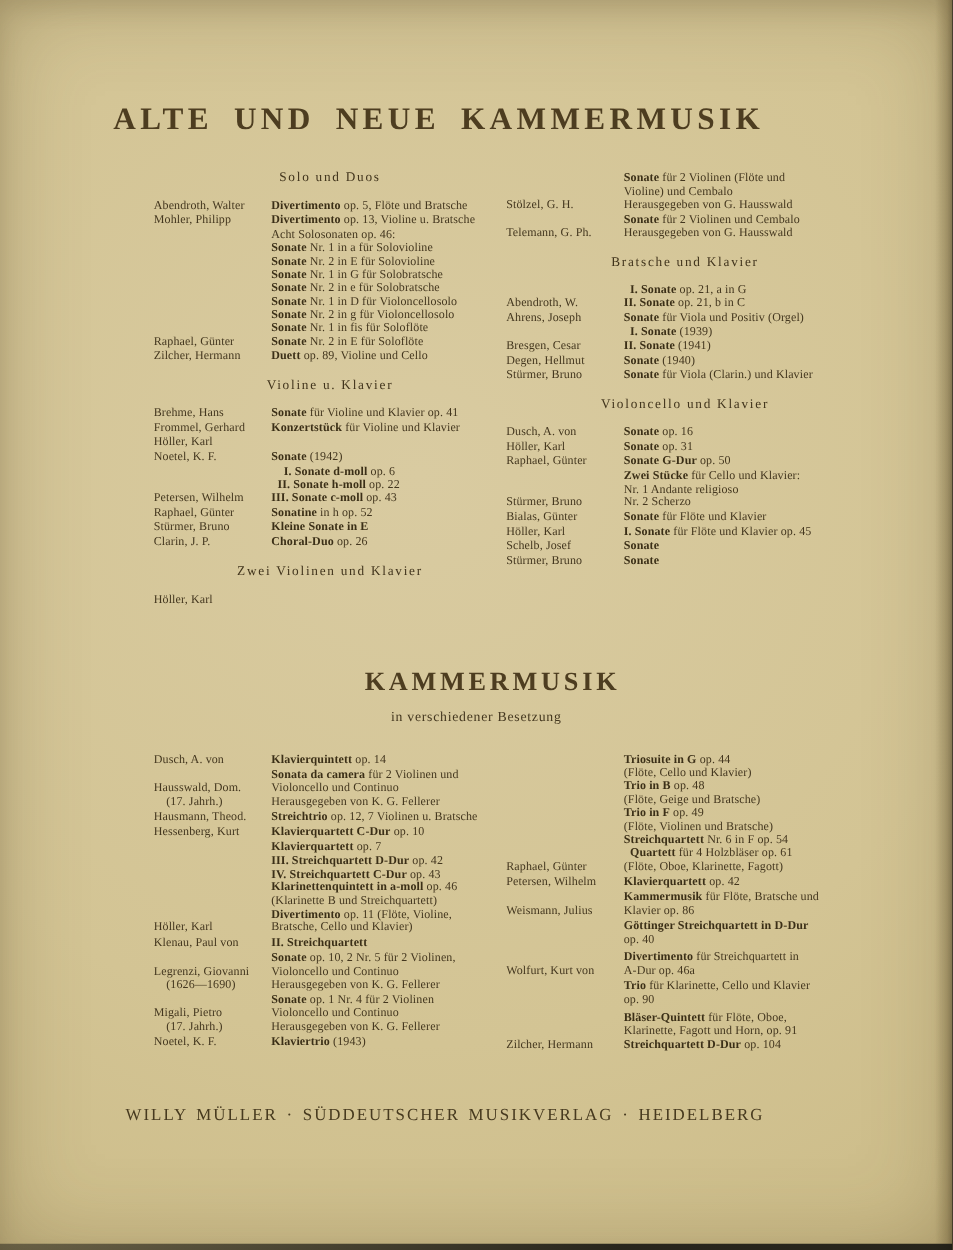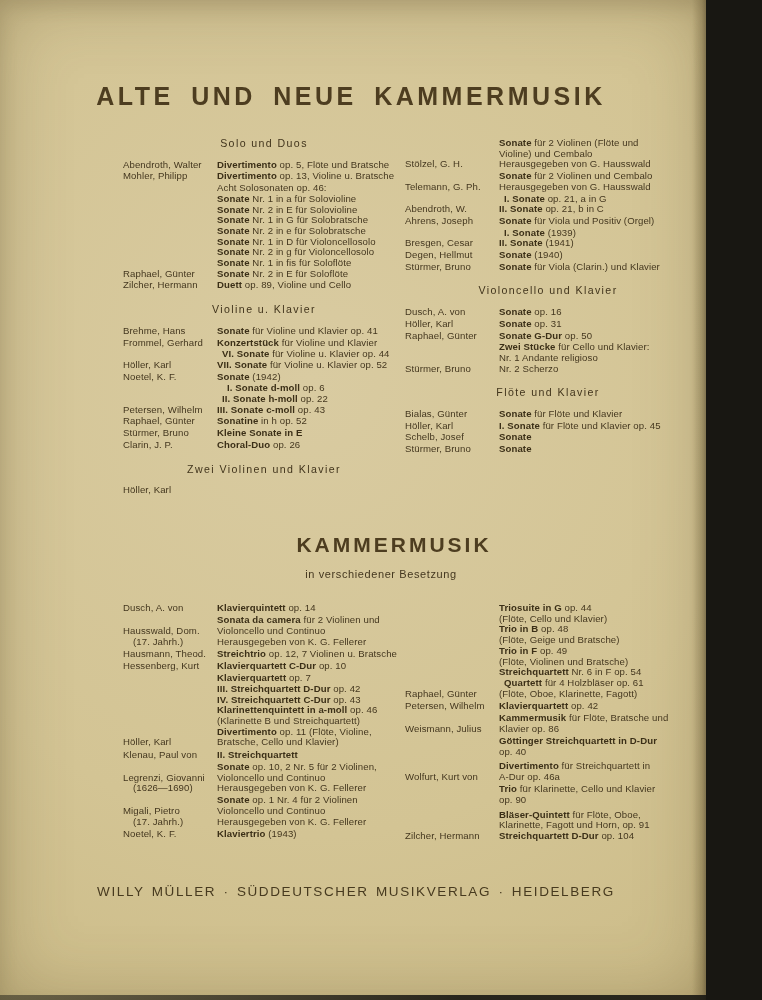--- a/index.html
+++ b/index.html
@@ -1,18 +1,18 @@
 <!DOCTYPE html>
 <html><head>
 <meta charset="utf-8">
 <style>
   html,body{margin:0;padding:0;background:#181712;}
   .photo{
-    position:relative;width:706px;height:1000px;overflow:hidden;
-    font-family:Liberation Sans, sans-serif;
+    position:relative;width:762px;height:1000px;overflow:hidden;
+    font-family:Liberation Serif, serif;
     background:
       radial-gradient(ellipse 130% 95% at 44% 38%, #d9cba1 0%, #d3c494 48%, #cdbd8a 72%, #c3b17c 92%, #b9a66f 100%);
     color:#44371f;
   }
   .photo::before{ 
     content:"";position:absolute;top:0;right:0;width:14px;height:100%;
     background:linear-gradient(to right, rgba(90,75,40,0), rgba(90,75,40,.28) 70%, rgba(60,50,28,.45));
     pointer-events:none;
   }
   .photo::after{ 
@@ -129,24 +129,20 @@
             <div>Frommel, Gerhard</div>
           </div>
           <div class="works">
             <div class="wline"><span class="b">Konzertstück</span><span> für Violine und Klavier</span></div>
           </div>
         </div>
         <div class="entry">
           <div class="name">
             <div>Höller, Karl</div>
           </div>
-          <div class="works">
-            <div class="wline" style="padding-left: 5px;"><span class="b">VI. Sonate</span><span> für Violine u. Klavier op. 44</span></div>
-            <div class="wline"><span class="b">VII. Sonate</span><span> für Violine u. Klavier op. 52</span></div>
-          </div>
         </div>
         <div class="entry">
           <div class="name">
             <div>Noetel, K. F.</div>
           </div>
           <div class="works">
             <div class="wline"><span class="b">Sonate</span><span> (1942)</span></div>
           </div>
         </div>
         <div class="entry">
@@ -209,20 +205,21 @@
           <div class="name">
             <div>Telemann, G. Ph.</div>
           </div>
           <div class="works">
             <div class="wline"><span class="b">Sonate</span><span> für 2 Violinen und Cembalo</span></div>
             <div class="wline"><span>Herausgegeben von G. Hausswald</span></div>
           </div>
         </div>
       </div>
       <div class="section">
+        <div class="sec-heading">Bratsche und Klavier</div>
         <div class="entry">
           <div class="name">
             <div>Abendroth, W.</div>
           </div>
           <div class="works">
             <div class="wline" style="padding-left: 5px;"><span class="b">I. Sonate</span><span> op. 21, a in G</span></div>
             <div class="wline"><span class="b">II. Sonate</span><span> op. 21, b in C</span></div>
           </div>
         </div>
         <div class="entry">
@@ -290,21 +287,20 @@
             <div>Stürmer, Bruno</div>
           </div>
           <div class="works">
             <div class="wline"><span class="b">Zwei Stücke</span><span> für Cello und Klavier:</span></div>
             <div class="wline"><span>Nr. 1 Andante religioso</span></div>
             <div class="wline"><span>Nr. 2 Scherzo</span></div>
           </div>
         </div>
       </div>
       <div class="section">
-        <div class="sec-heading">Flöte und Klavier</div>
         <div class="entry">
           <div class="name">
             <div>Bialas, Günter</div>
           </div>
           <div class="works">
             <div class="wline"><span class="b">Sonate</span><span> für Flöte und Klavier</span></div>
           </div>
         </div>
         <div class="entry">
           <div class="name">

